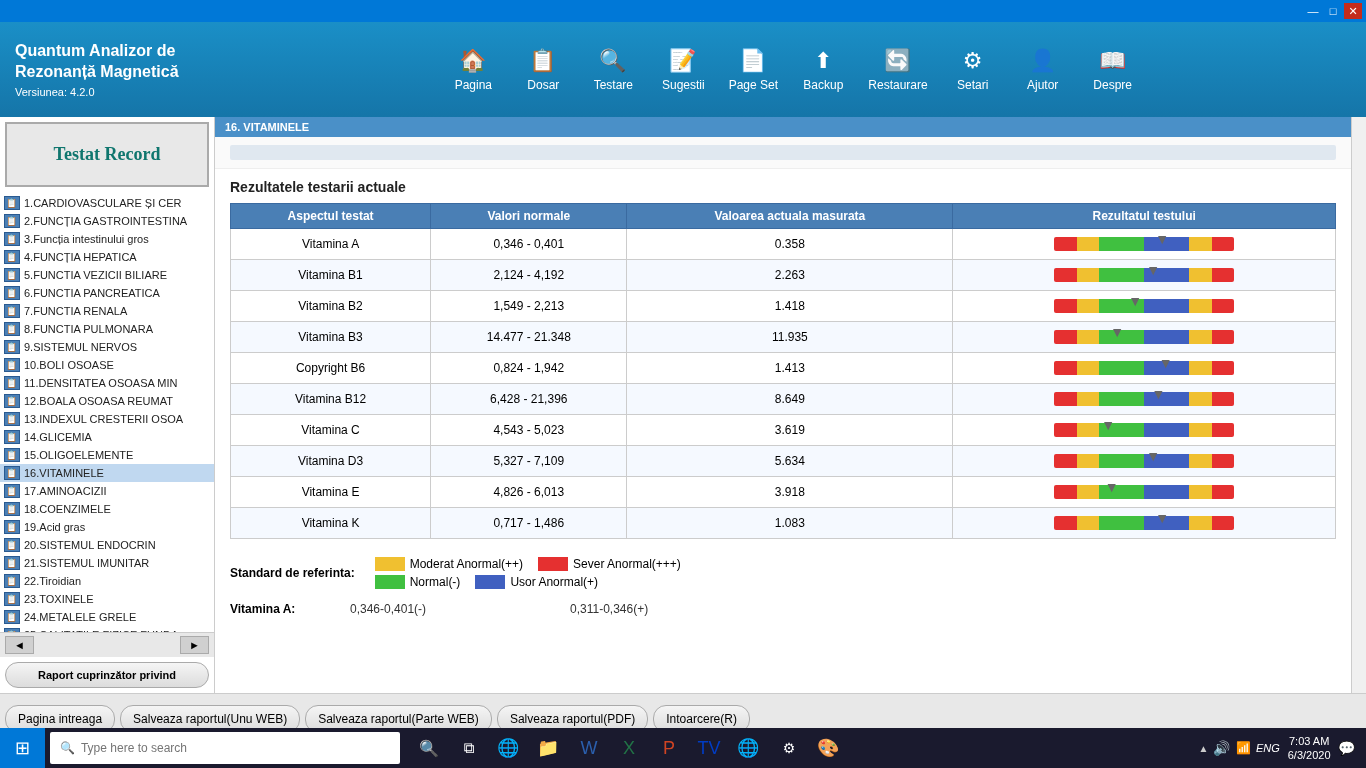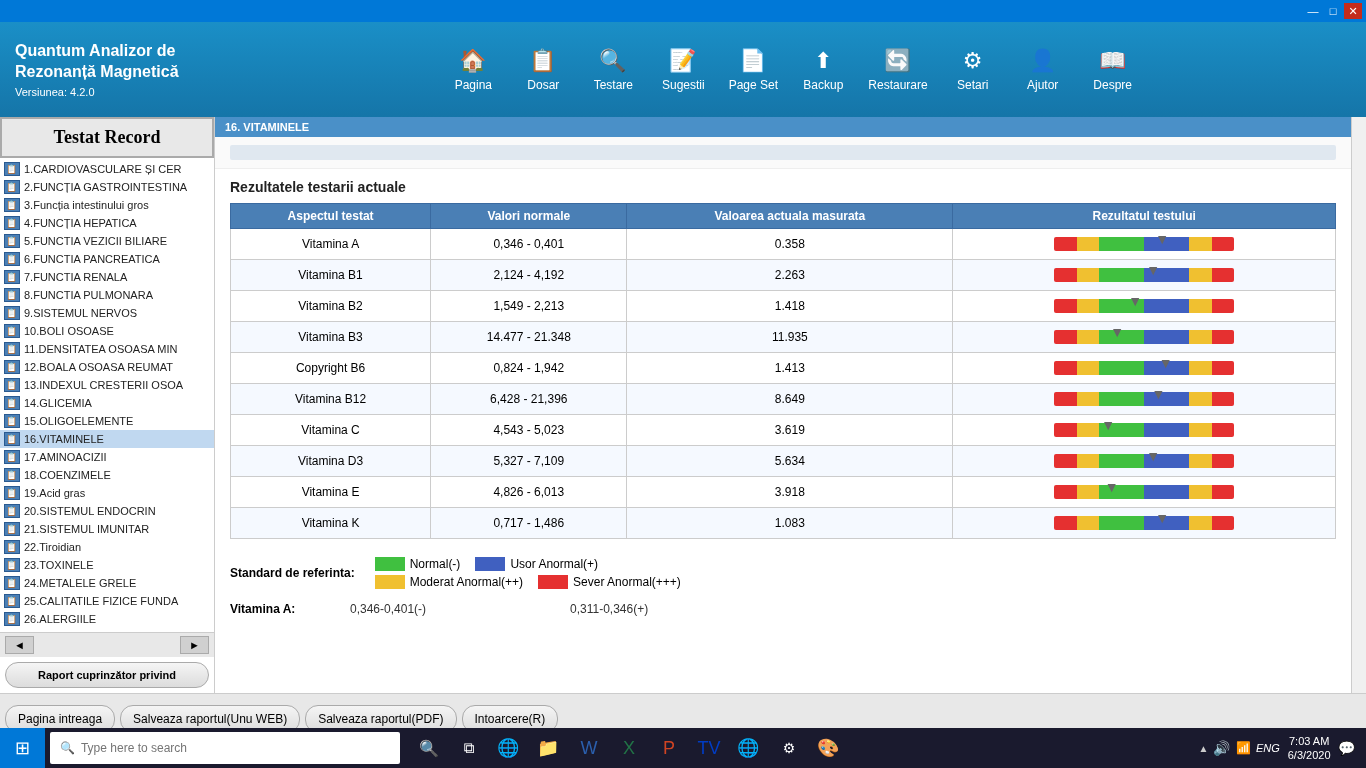--- a/index.html
+++ b/index.html
@@ -64,22 +64,23 @@
       overflow: hidden;
       display: flex;
       flex-direction: column;
     }
     .sidebar-title {
       background: #e8e8e8;
       border: 2px solid #aaa;
       text-align: center;
       font-size: 18px;
       font-weight: bold;
-      color: #000000;
-      padding: 8px;
+      color: #0f766e;
+      padding: 20px;
+      margin: 5px;
       font-family: 'Times New Roman', serif;
     }
     .sidebar-list {
       overflow-y: auto;
       flex: 1;
       padding: 2px 0;
     }
     .sidebar-item {
       display: flex; align-items: center;
       padding: 2px 4px;
@@ -712,36 +713,36 @@
   </tr>
           </tbody>
       </table>
     </div>
 
     <div class="legend-section">
       <span class="legend-label">Standard de referinta:</span>
       <div class="legend-items">
         <div class="legend-row">
           <div class="legend-item">
+            <div class="legend-box" style="background:#f0c030;"></div>
+            <span>Moderat Anormal(++)</span>
+          </div>
+          <div class="legend-item">
+            <div class="legend-box" style="background:#e53030;"></div>
+            <span>Sever Anormal(+++)</span>
+          </div>
+        </div>
+        <div class="legend-row">
+          <div class="legend-item">
             <div class="legend-box" style="background:#40c040;"></div>
             <span>Normal(-)</span>
           </div>
           <div class="legend-item">
             <div class="legend-box" style="background:#4060c0;"></div>
             <span>Usor Anormal(+)</span>
-          </div>
-        </div>
-        <div class="legend-row">
-          <div class="legend-item">
-            <div class="legend-box" style="background:#f0c030;"></div>
-            <span>Moderat Anormal(++)</span>
-          </div>
-          <div class="legend-item">
-            <div class="legend-box" style="background:#e53030;"></div>
-            <span>Sever Anormal(+++)</span>
           </div>
         </div>
       </div>
     </div>
 
     <div class="reference-section">
       <div class="reference-row">
         <span class="reference-label">Vitamina A:</span>
         <span class="reference-val">0,346-0,401(-)</span>
         <span class="reference-val">0,311-0,346(+)</span>
@@ -749,20 +750,21 @@
     </div>
 
   </div>
 
   <div class="scrollbar-right"></div>
 </div>
 
 <div class="bottom-buttons" id="bottom-buttons">
     <button class="bottom-btn">Pagina intreaga</button>
     <button class="bottom-btn">Salveaza raportul(Unu WEB)</button>
+    <button class="bottom-btn">Salveaza raportul(Parte WEB)</button>
     <button class="bottom-btn">Salveaza raportul(PDF)</button>
     <button class="bottom-btn">Intoarcere(R)</button>
   </div>
 
 <div class="taskbar">
   <div class="taskbar-start">⊞</div>
   <div class="taskbar-search">
     <span style="margin-right:6px; color:#555;">🔍</span>
     <input type="text" placeholder="Type here to search" style="">
   </div>

